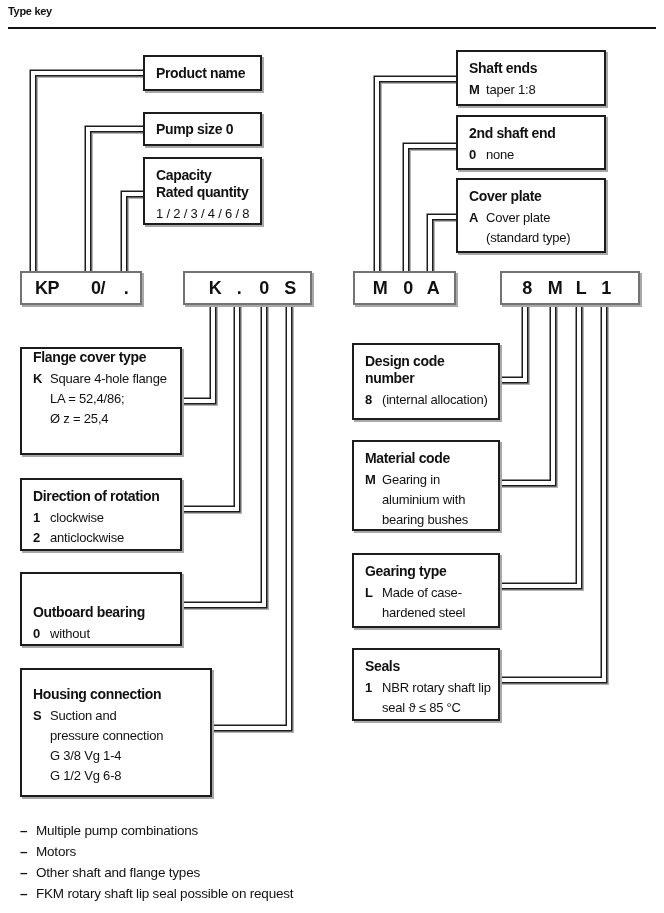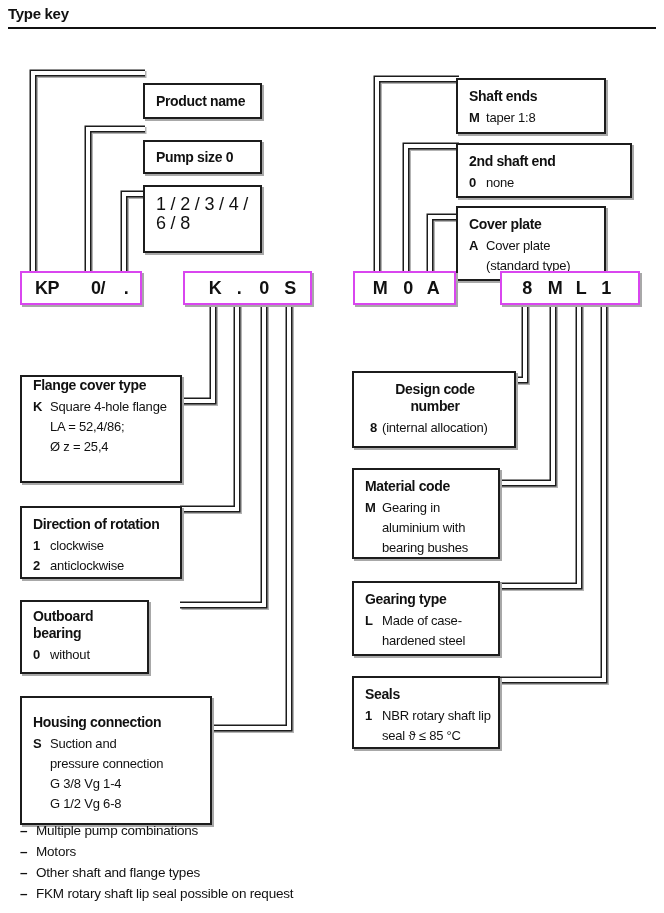--- a/index.html
+++ b/index.html
@@ -3,45 +3,44 @@
 <meta charset="utf-8">
 <style>
   * { margin:0; padding:0; box-sizing:border-box; }
   html,body { background:#ffffff; }
   body {
     width:664px; height:913px; position:relative; overflow:hidden;
     font-family:"Liberation Sans", sans-serif; color:#111;
   }
   .page-title {
     position:absolute; left:8px; top:5px;
-    font-size:15px; font-weight:bold; letter-spacing:-0.3px;
+    font-size:11px; font-weight:bold; letter-spacing:-0.3px;
   }
   .title-rule {
     position:absolute; left:8px; top:27px; width:648px; height:2px; background:#111;
   }
   #wires { position:absolute; left:0; top:0; z-index:1; }
   .box {
     position:absolute; z-index:2; background:#fff;
     border:2px solid #1c1c1c; box-shadow:2px 2px 0 0 #a8a8a8;
     padding:8px 9px 6px 11px;
-    margin-top:28px;
   }
   .box .b-title {
     font-size:14px; font-weight:bold; letter-spacing:-0.35px;
     line-height:17px; white-space:pre-line; margin-bottom:3px;
   }
   .box.center-title { display:flex; align-items:center; padding-top:0; padding-bottom:0; }
   .box.center-title .b-title { margin-bottom:0; }
   .entry { display:flex; font-size:13px; line-height:20px; letter-spacing:-0.2px; }
   .entry .code { font-weight:bold; width:17px; flex:0 0 17px; }
   .entry .desc div { white-space:nowrap; }
-  .note { font-size:18px; line-height:19px; letter-spacing:-0.2px; }
+  .note { font-size:13px; line-height:19px; letter-spacing:-0.2px; }
   .code-box {
     position:absolute; z-index:2; top:271px; height:34px; background:#fff;
-    border:2px solid #d946ef; box-shadow:2px 2px 0 0 #a8a8a8;
+    border:2px solid #737373; box-shadow:2px 2px 0 0 #a8a8a8;
   }
   .code-box .seg {
     position:absolute; top:0; line-height:30px; transform:translateX(-50%);
     font-size:18px; font-weight:bold; letter-spacing:-0.5px; white-space:pre;
   }
   .footnotes { position:absolute; left:20px; top:820px; z-index:2; }
   .fn-item { display:flex; font-size:13.5px; line-height:21px; letter-spacing:-0.2px; }
   .fn-item .dash { width:16px; flex:0 0 16px; font-weight:bold; }
 </style>
 </head>
@@ -104,33 +103,35 @@
   </g>
 </svg>
 
 <div class="box center-title" style="left:143px; top:55px; width:119px; height:36px;">
   <div class="b-title">Product name</div>
 </div>
 <div class="box center-title" style="left:143px; top:112px; width:119px; height:34px;">
   <div class="b-title">Pump size 0</div>
 </div>
 <div class="box" style="left:143px; top:157px; width:119px; height:68px;">
+  <div class="b-title">Capacity
+Rated quantity</div>
   <div class="note">1 / 2 / 3 / 4 / 6 / 8</div>
 </div>
 
 <div class="box" style="left:456px; top:50px; width:150px; height:56px;">
   <div class="b-title">Shaft ends</div>
   <div class="entry">
     <span class="code">M</span>
     <div class="desc">
         <div>taper 1:8</div>
       </div>
   </div>
 </div>
-<div class="box" style="left:456px; top:115px; width:176px; height:55px;">
+<div class="box" style="left:456px; top:115px; width:150px; height:55px;">
   <div class="b-title">2nd shaft end</div>
   <div class="entry">
     <span class="code">0</span>
     <div class="desc">
         <div>none</div>
       </div>
   </div>
 </div>
 <div class="box" style="left:456px; top:178px; width:150px; height:75px;">
   <div class="b-title">Cover plate</div>
@@ -185,21 +186,21 @@
         <div>clockwise</div>
       </div>
   </div>
   <div class="entry">
     <span class="code">2</span>
     <div class="desc">
         <div>anticlockwise</div>
       </div>
   </div>
 </div>
-<div class="box" style="left:20px; top:572px; width:129px; height:74px; padding-top:6px;">
+<div class="box" style="left:20px; top:572px; width:162px; height:74px; padding-top:30px;">
   <div class="b-title">Outboard bearing</div>
   <div class="entry">
     <span class="code">0</span>
     <div class="desc">
         <div>without</div>
       </div>
   </div>
 </div>
 <div class="box" style="left:20px; top:668px; width:192px; height:129px; padding-top:16px;">
   <div class="b-title">Housing connection</div>
@@ -207,21 +208,21 @@
     <span class="code">S</span>
     <div class="desc">
       <div>Suction and</div>
       <div>pressure connection</div>
       <div>G 3/8 Vg 1-4</div>
       <div>G 1/2 Vg 6-8</div>
     </div>
   </div>
 </div>
 
-<div class="box" style="left:352px; top:343px; width:164px; height:77px;text-align:center;">
+<div class="box" style="left:352px; top:343px; width:148px; height:77px;">
   <div class="b-title">Design code
 number</div>
   <div class="entry">
     <span class="code">8</span>
     <div class="desc">
         <div>(internal allocation)</div>
       </div>
   </div>
 </div>
 <div class="box" style="left:352px; top:440px; width:148px; height:91px;">

